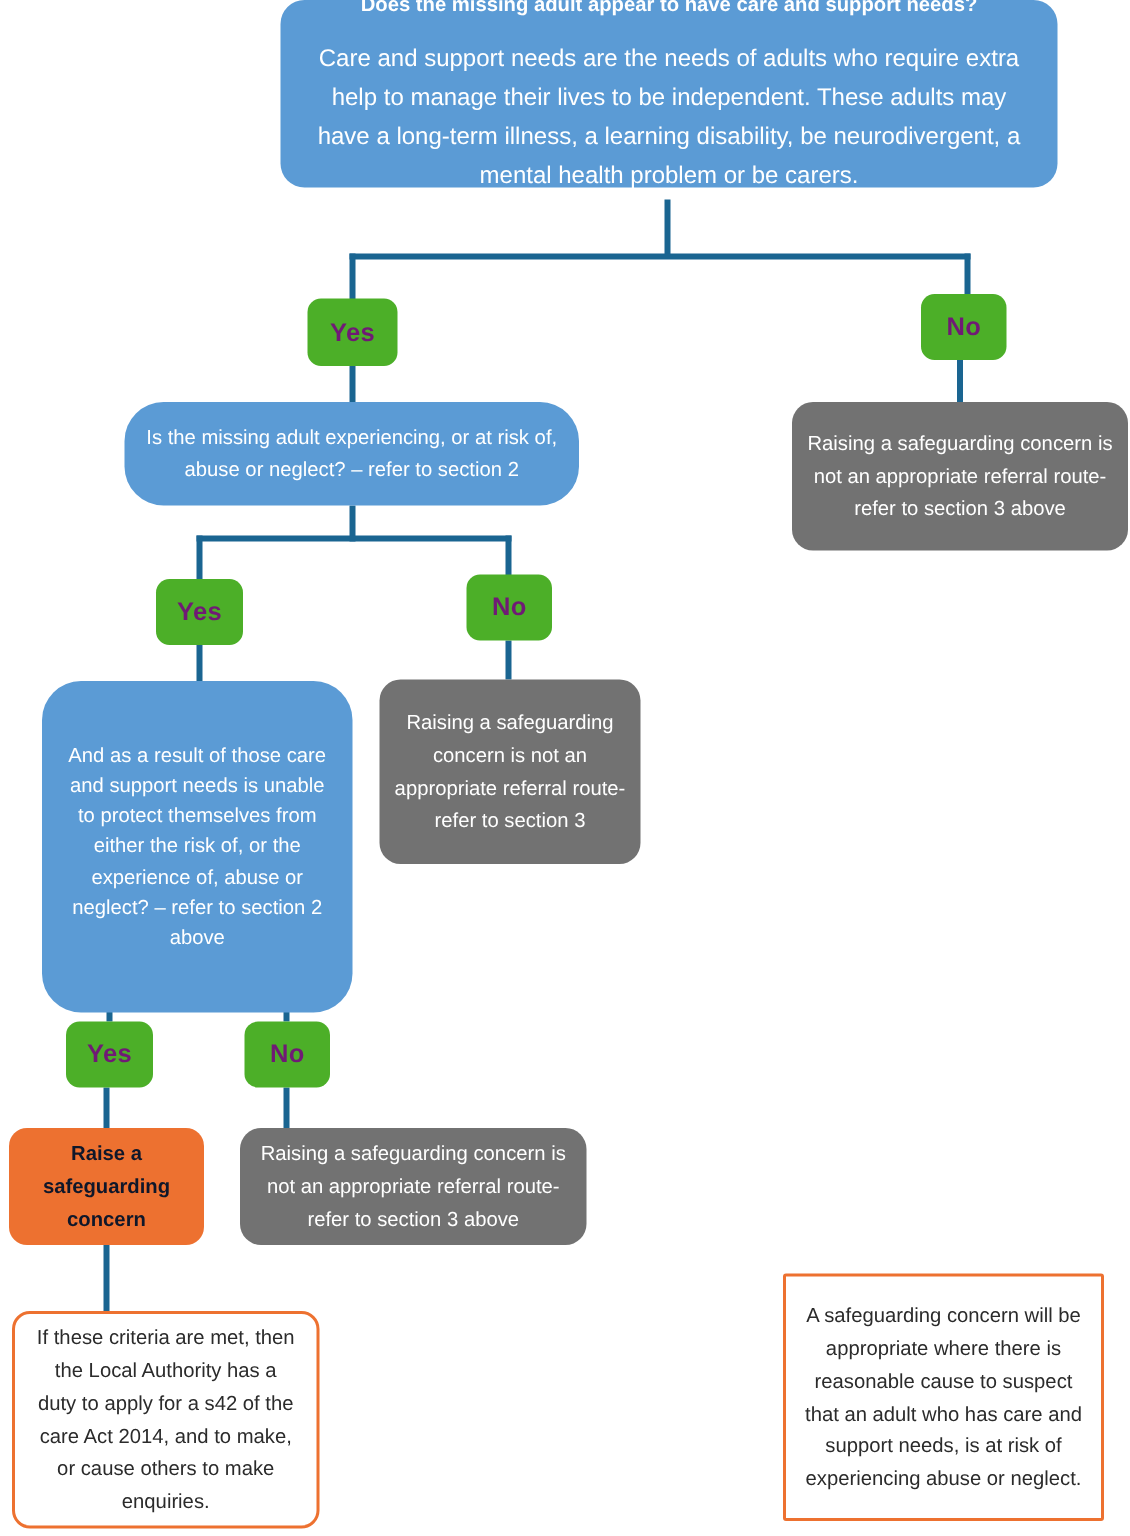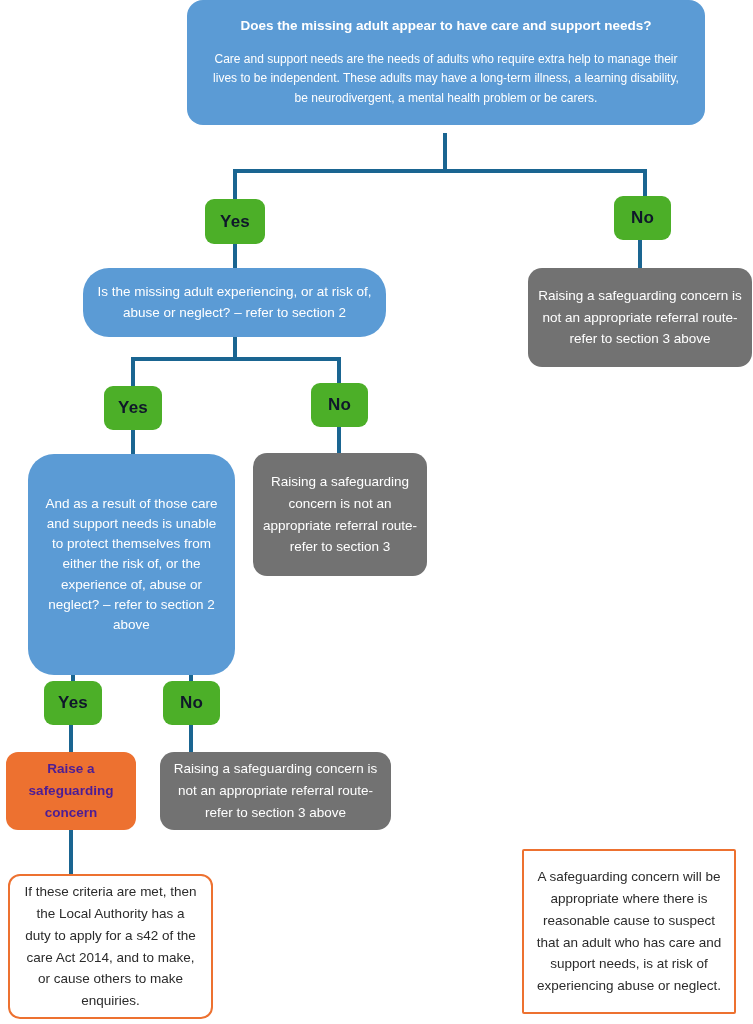--- a/index.html
+++ b/index.html
@@ -44,47 +44,47 @@
     border-radius: 16px;
     padding: 14px 22px;
   }
   .n-blue .hdr {
     font-weight: bold;
     font-size: 13.5px;
     margin-bottom: 14px;
     line-height: 1.4;
   }
   .n-blue .body {
-    font-size: 12px;
+    font-size: 16px;
     line-height: 1.62;
     font-weight: normal;
   }
   
   .n-green {
     background: #4caf28;
-    color: #0f172a;
+    color: #701a75;
     border-radius: 9px;
     font-weight: bold;
     font-size: 17px;
     letter-spacing: 0.2px;
     align-items: center;
   }
   
   .n-grey {
     background: #727272;
     color: #ffffff;
     border-radius: 14px;
     font-size: 13.5px;
     line-height: 1.62;
     padding: 10px 10px;
   }
   
   .n-orange {
     background: #ed7130;
-    color: #4c1d95;
+    color: #0f172a;
     border-radius: 12px;
     font-weight: bold;
     font-size: 13.5px;
     line-height: 1.62;
     padding: 8px 10px;
   }
   
   .n-note {
     background: #ffffff;
     color: #2b2b2b;

